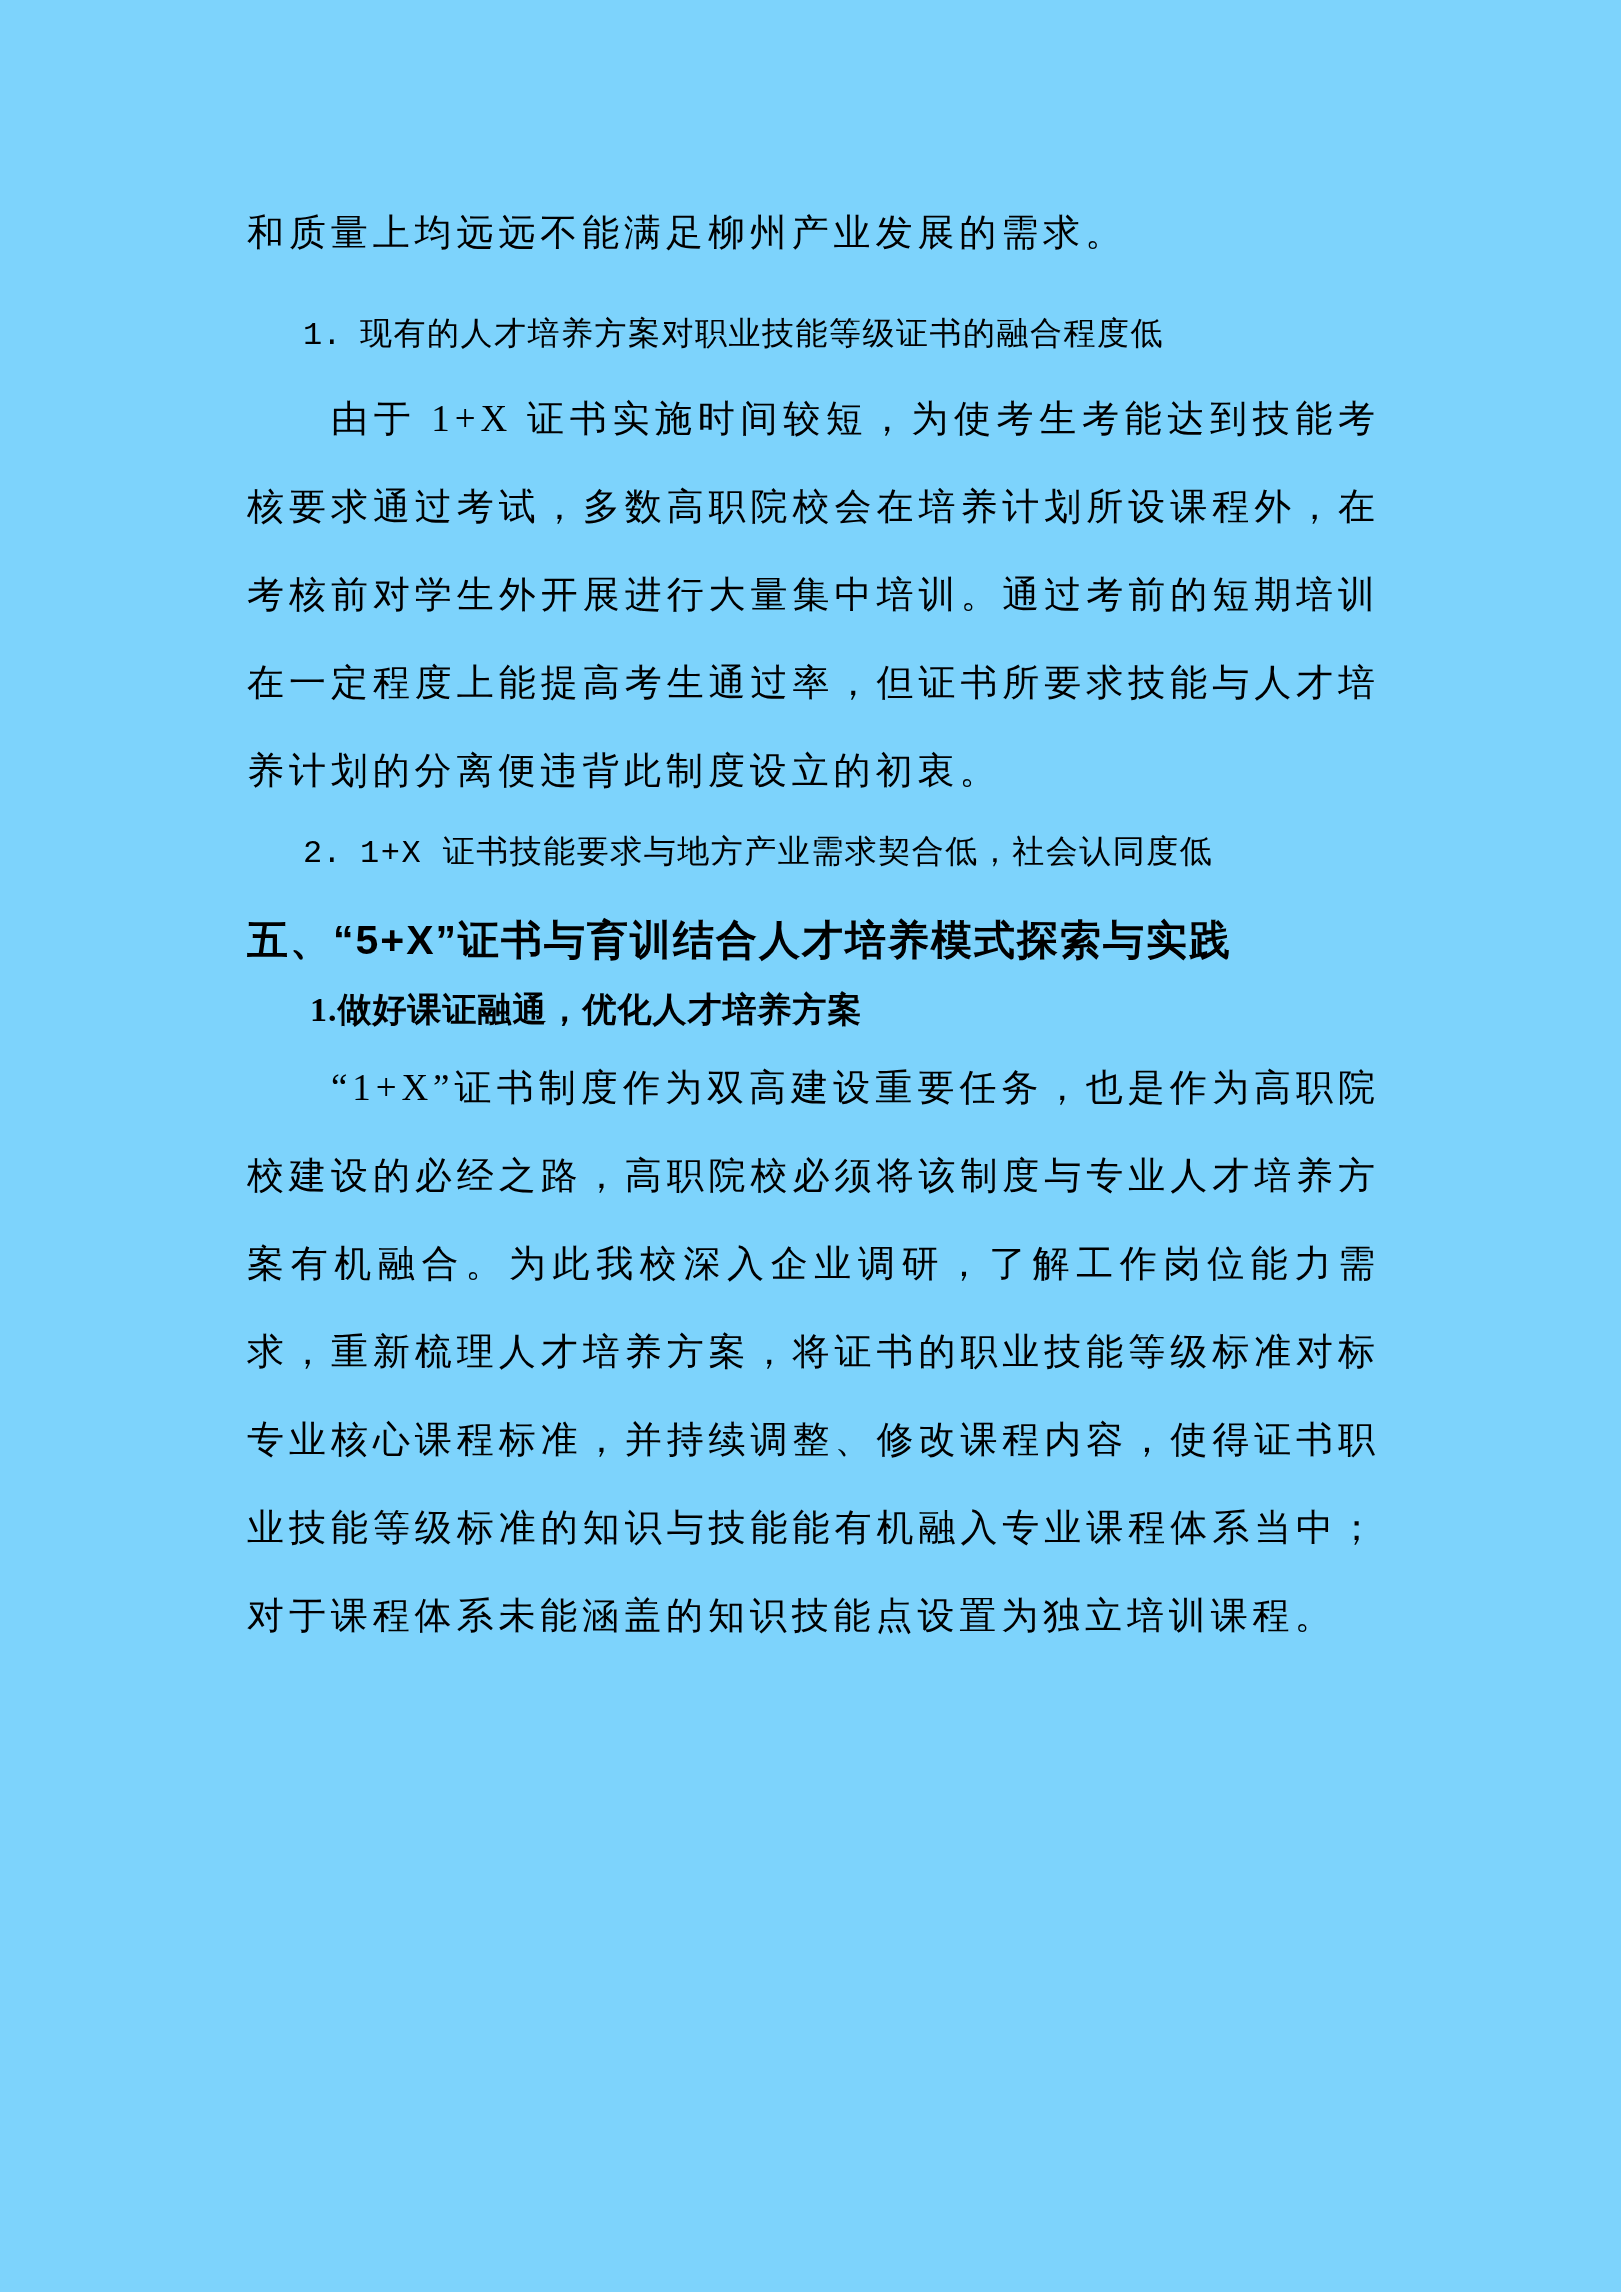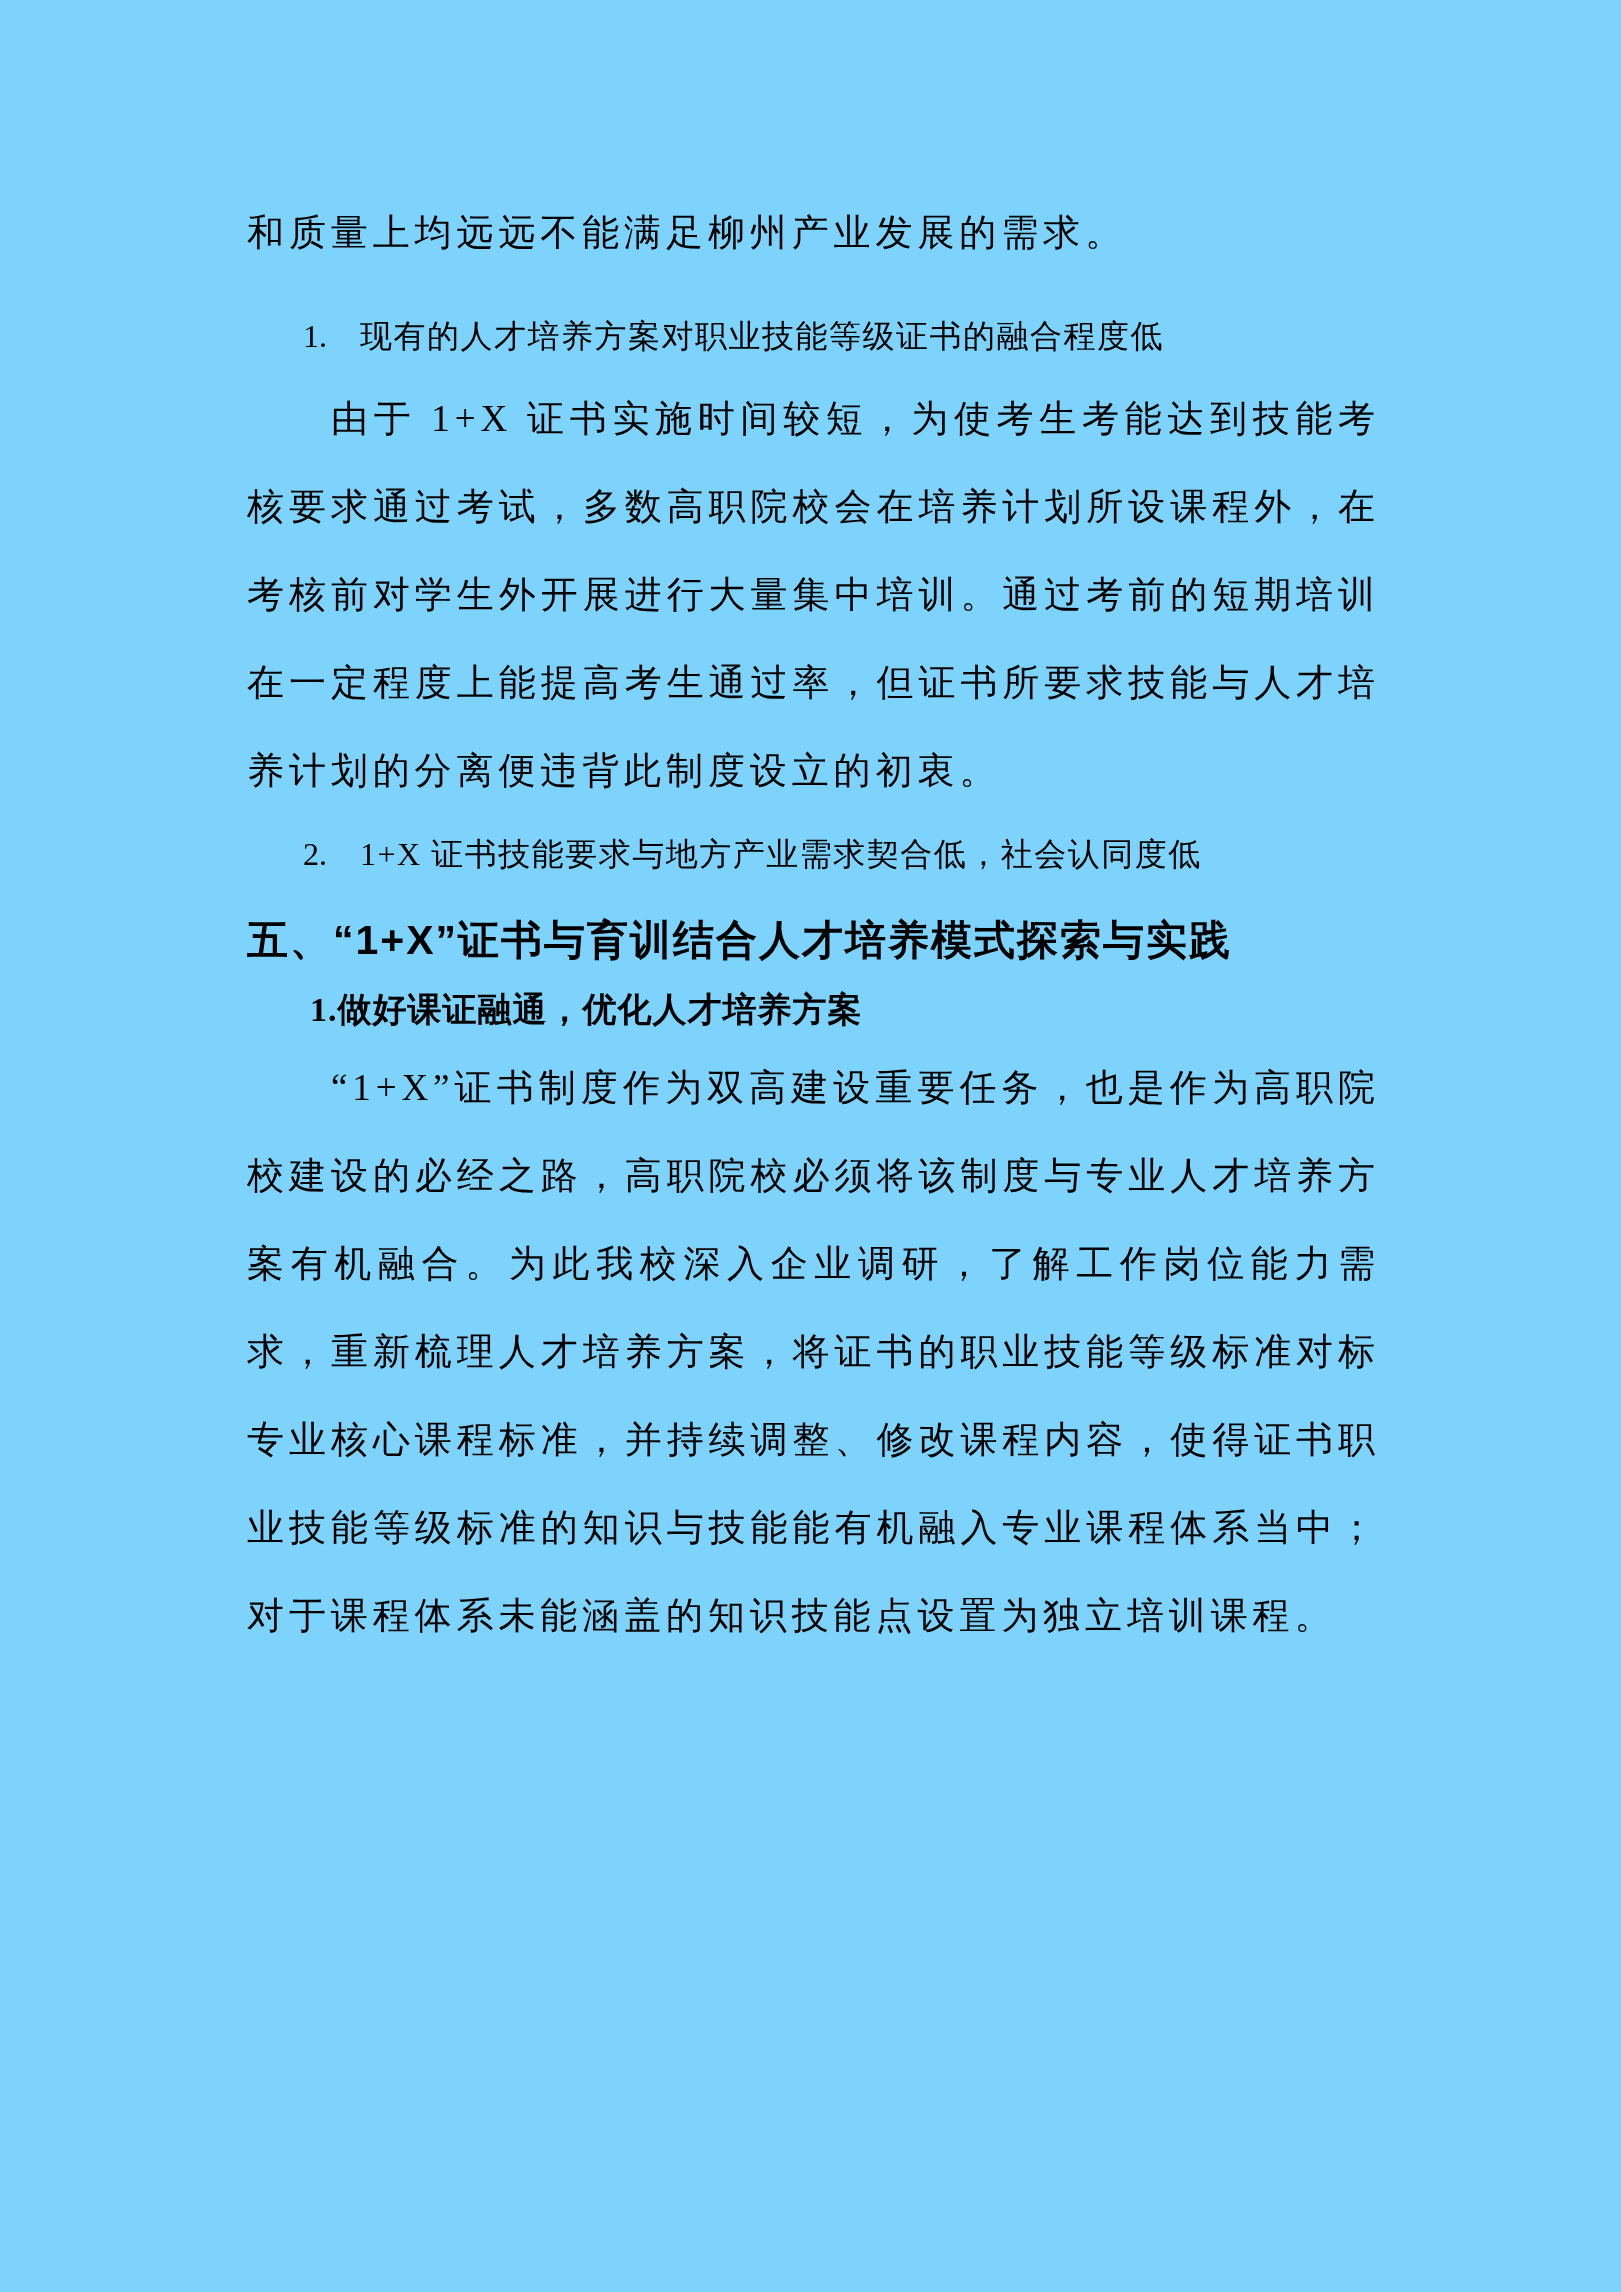--- a/index.html
+++ b/index.html
@@ -33,21 +33,21 @@
   .sec-heading {
     font-family: "Liberation Sans", sans-serif;
     font-size: 41px;
     font-weight: bold;
     line-height: 69px;
     letter-spacing: 2px;
     margin: 13.7px 0 0 0;
   }
   
   .list-item {
-    font-family: Liberation Serif, serif;
+    font-family: Liberation Mono, monospace;
     font-size: 32px;
     line-height: 78px;
     letter-spacing: 1.5px;
     padding-left: 56px;
     margin: 0;
   }
   .list-item.first { margin-top: 19.6px; }
   .list-item .num {
     display: inline-block;
     width: 57px;
@@ -77,21 +77,21 @@
       <span class="num">1.</span><span>现有的人才培养方案对职业技能等级证书的融合程度低</span>
     </p>
 
     <p class="body-para indent">由于 1+X 证书实施时间较短，为使考生考能达到技能考核要求通过考试，多数高职院校会在培养计划所设课程外，在考核前对学生外开展进行大量集中培训。通过考前的短期培训在一定程度上能提高考生通过率，但证书所要求技能与人才培养计划的分离便违背此制度设立的初衷。</p>
 
     <p class="list-item">
       <span class="num">2.</span><span>1+X 证书技能要求与地方产业需求契合低，社会认同度低</span>
     </p>
 
 
-    <h2 class="sec-heading">五、“1+X”证书与育训结合人才培养模式探索与实践</h2>
+    <h2 class="sec-heading">五、“5+X”证书与育训结合人才培养模式探索与实践</h2>
 
     <h3 class="sub-heading">1.做好课证融通，优化人才培养方案</h3>
 
     <p class="body-para indent">“1+X”证书制度作为双高建设重要任务，也是作为高职院校建设的必经之路，高职院校必须将该制度与专业人才培养方案有机融合。为此我校深入企业调研，了解工作岗位能力需求，重新梳理人才培养方案，将证书的职业技能等级标准对标专业核心课程标准，并持续调整、修改课程内容，使得证书职业技能等级标准的知识与技能能有机融入专业课程体系当中；对于课程体系未能涵盖的知识技能点设置为独立培训课程。</p>
 
   </div>
 </div>
 
 
 </body></html>

